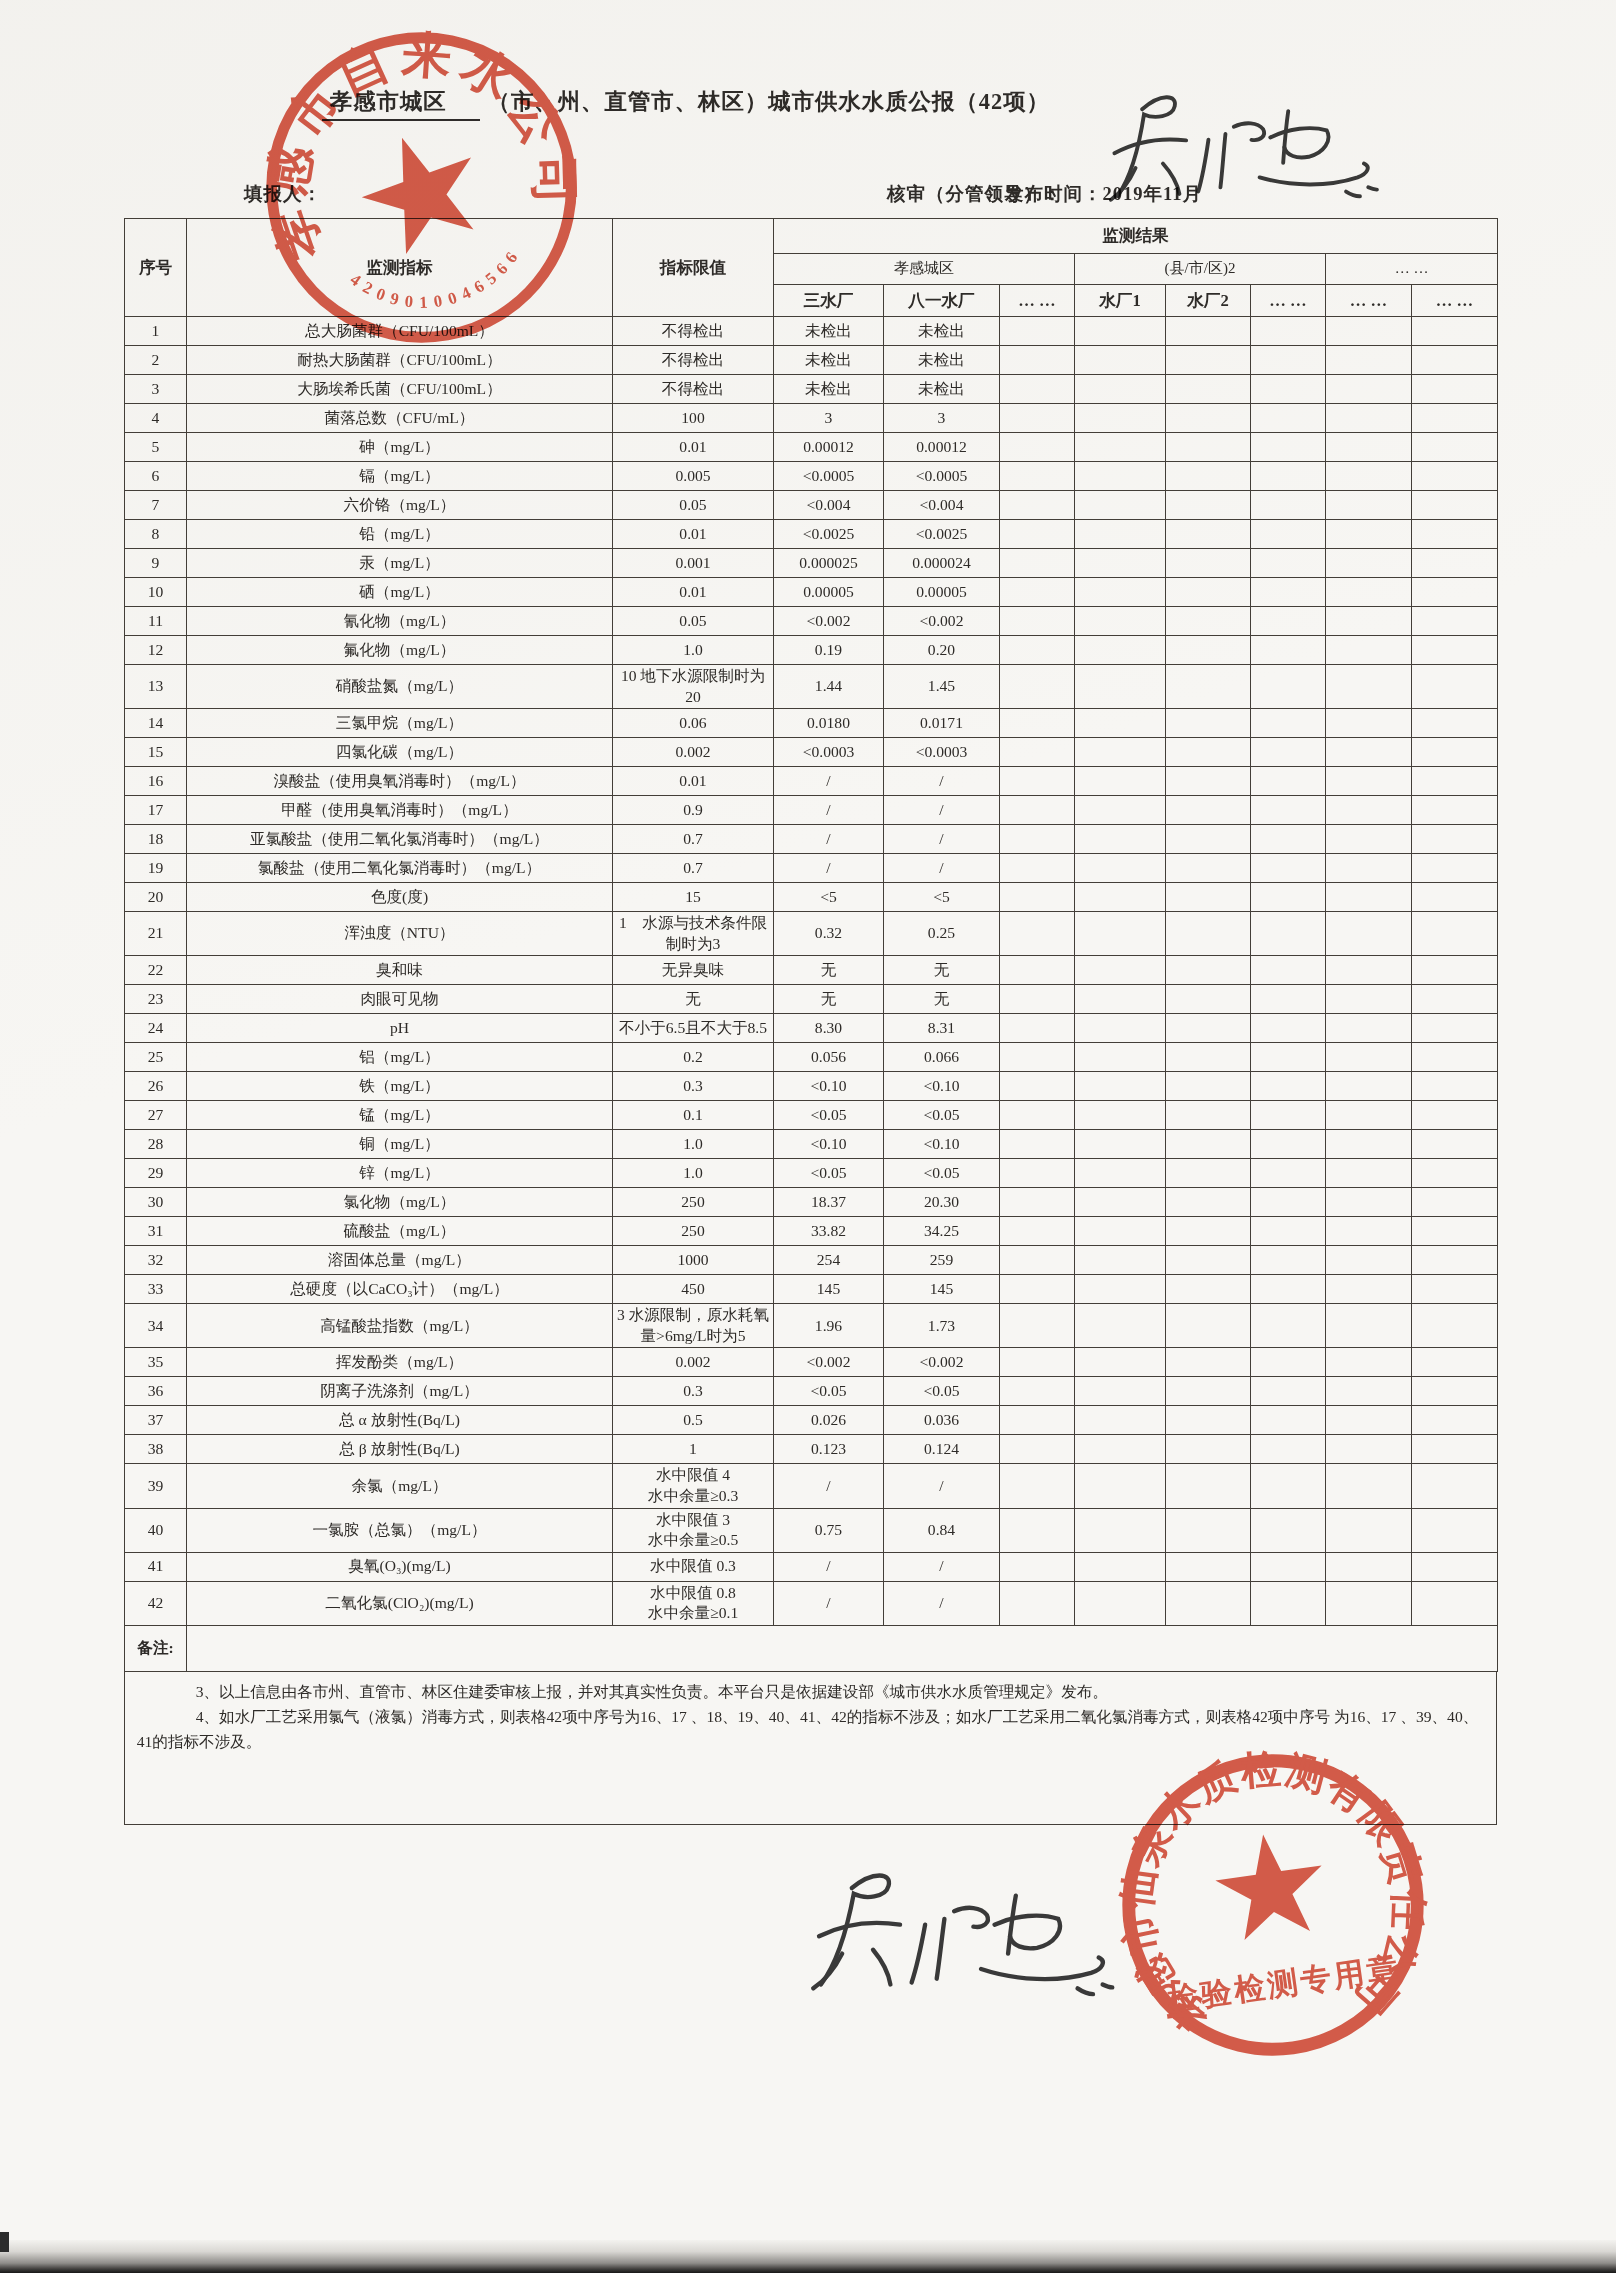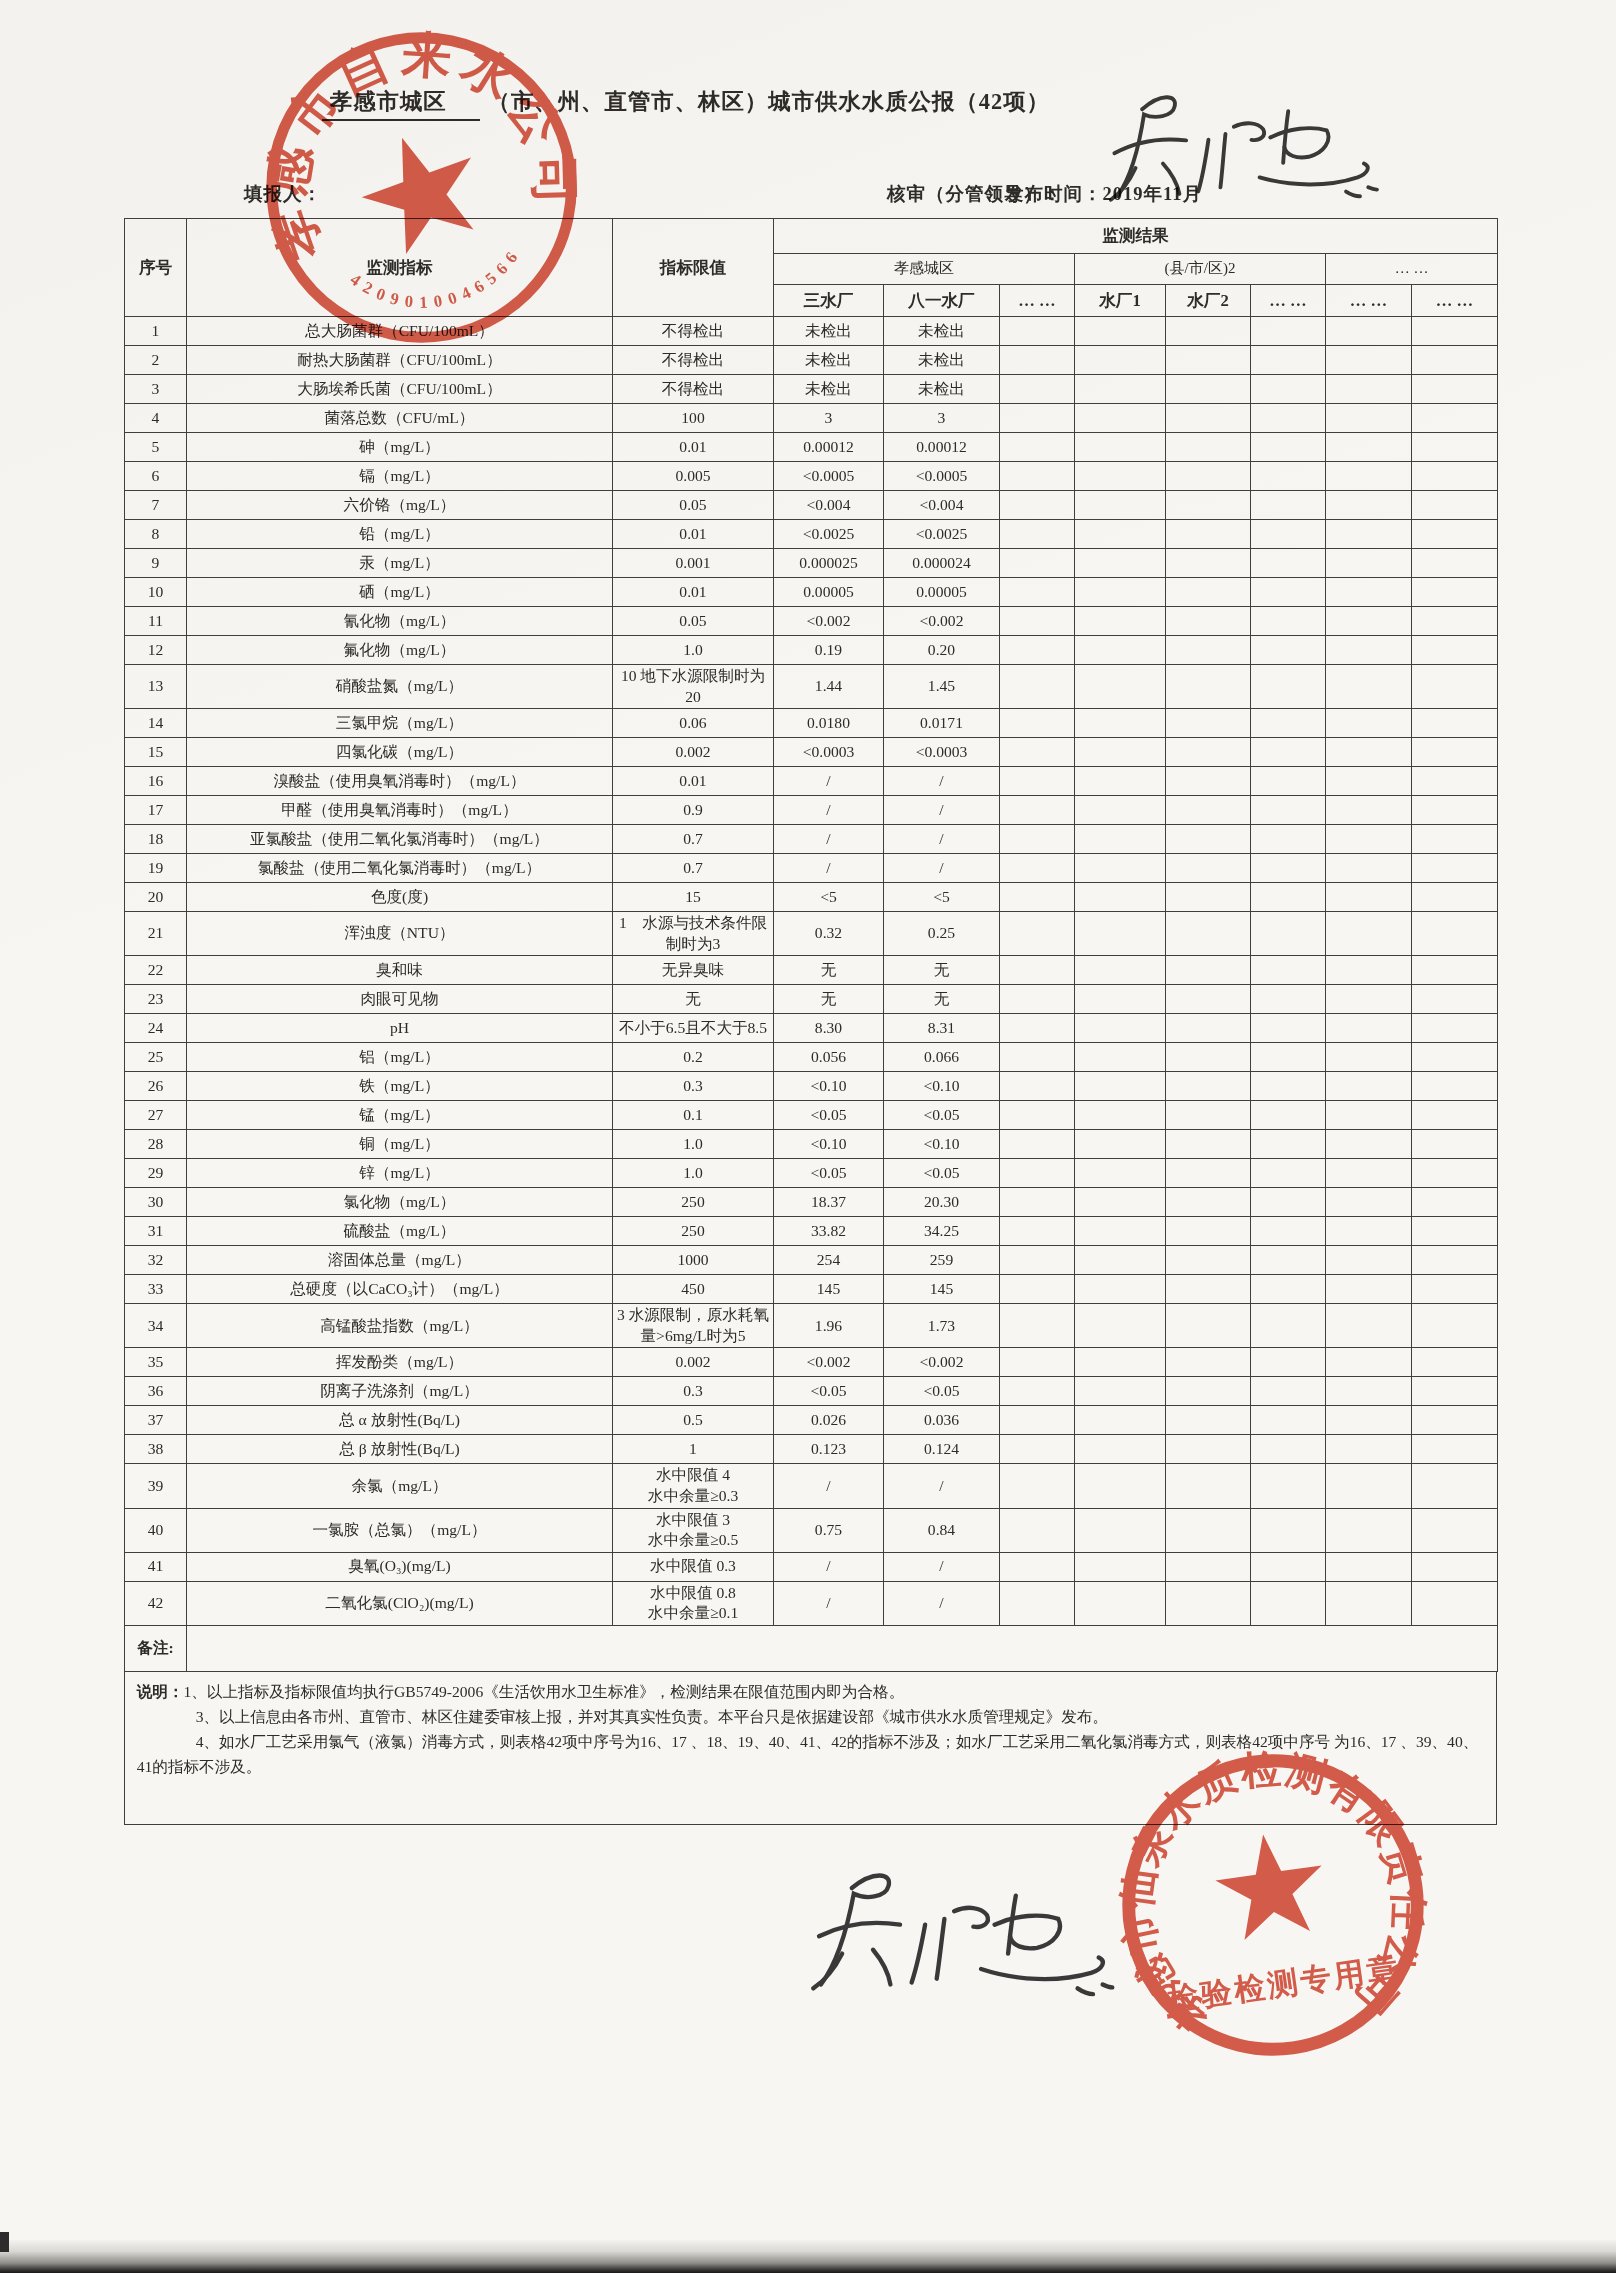--- a/index.html
+++ b/index.html
@@ -763,21 +763,20 @@
     <tbody>
       <tr class="remark-row">
         <td class="remark-label">备注:</td>
         <td colspan="10"></td>
       </tr>
     </tbody>
   </table>
 
   <div class="notes-box">
     <div id="notes-lines">
-        <div class="note-line first"><span class="notes-label">说明：</span>1、以上指标及指标限值均执行GB5749-2006《生活饮用水卫生标准》，检测结果在限值范围内即为合格。</div>
         <div class="note-line ">3、以上信息由各市州、直管市、林区住建委审核上报，并对其真实性负责。本平台只是依据建设部《城市供水水质管理规定》发布。</div>
         <div class="note-line hang">4、如水厂工艺采用氯气（液氯）消毒方式，则表格42项中序号为16、17 、18、19、40、41、42的指标不涉及；如水厂工艺采用二氧化氯消毒方式，则表格42项中序号 为16、17 、39、40、41的指标不涉及。</div>
       </div>
   </div>
 </div>
 
 <div class="stamp stamp-top">
   <svg width="335" height="335" viewBox="0 0 340 340">
     <defs>
       <path id="arcTopName" d="M73,238 A118,118 0 1 1 267,238" fill="none"></path>

